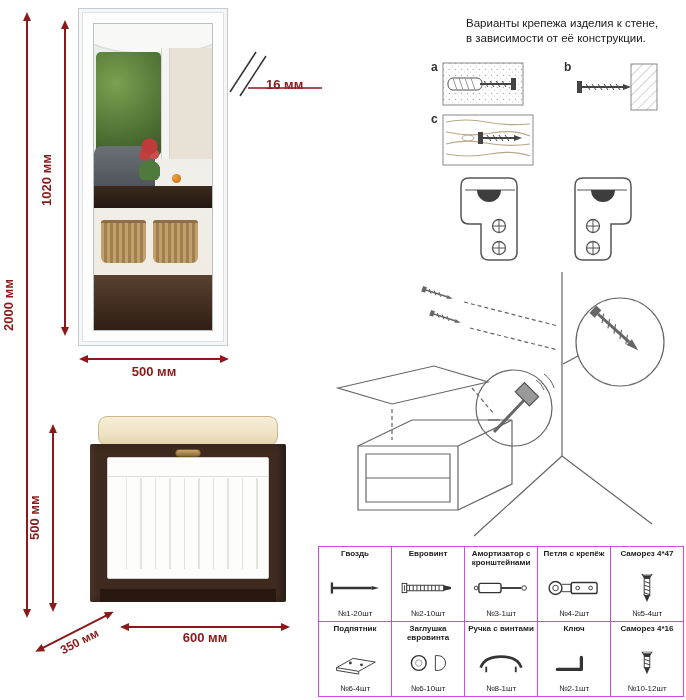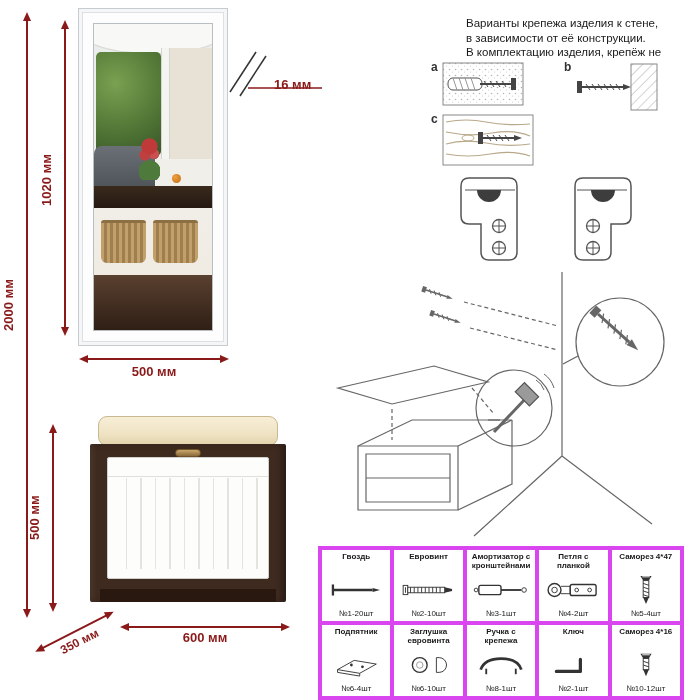--- a/index.html
+++ b/index.html
@@ -81,21 +81,21 @@
   .note{position:absolute;left:466px;top:16px;width:216px;font-size:11.5px;line-height:1.28;color:#1a1a1a;}
   .note div{white-space:nowrap;}
   .opt-label{position:absolute;font-weight:bold;font-size:12px;color:#333;}
   .opt-box{position:absolute;}
   .plate{position:absolute;}
   .plate.mirrored svg{transform:scaleX(-1);}
   .assembly{position:absolute;left:322px;top:268px;}
 
   
   .hw-table{position:absolute;left:318px;top:546px;width:366px;height:150px;border-collapse:collapse;table-layout:fixed;}
-  .hw-table td{border:4px solid #d946ef;width:20%;height:75px;padding:2px 2px 3px 2px;vertical-align:top;}
+  .hw-table td{border:1px solid #d946ef;width:20%;height:75px;padding:2px 2px 3px 2px;vertical-align:top;}
   .hw-cell-inner{display:flex;flex-direction:column;justify-content:space-between;align-items:center;height:100%;}
   .hw-name{font-size:8px;font-weight:bold;text-align:center;line-height:1.15;min-height:18px;}
   .hw-icon{flex:1;display:flex;align-items:center;justify-content:center;}
   .hw-qty{font-size:8px;text-align:center;}
 </style>
 </head>
 <body>
 
 <div id="page">
 
@@ -127,21 +127,21 @@
       <div class="refl refl-basket2"></div>
       <div class="refl refl-floor"></div>
     </div>
   </div>
 
   <svg class="thick-svg" width="100" height="58" viewBox="0 0 100 58">
     <path d="M6,50 L32,10" stroke="#333" stroke-width="1.5" fill="none"></path>
     <path d="M16,54 L42,14" stroke="#333" stroke-width="1.5" fill="none"></path>
     <path d="M24,46 L98,46" stroke="#8a1a1a" stroke-width="1.5" fill="none"></path>
   </svg>
-  <div class="dim-label" style="left:274px;top:77px;text-align:center;">16 мм</div>
+  <div class="dim-label" style="left:266px;top:77px;text-align:center;">16 мм</div>
 
   <div class="dim dim-h" style="left:79px;top:352px;width:150px;">
     <span class="bar"></span>
       <span class="ah-l"></span>
       <span class="ah-r"></span>
   </div>
   <div class="dim-label hlabel" style="left:79px;top:364px;width:150px;">500 мм</div>
 
   <div class="dim dim-v" style="left:46px;top:424px;height:188px;">
     <span class="bar"></span>
@@ -171,21 +171,20 @@
   <div class="dim dim-h" style="left:120px;top:620px;width:170px;">
     <span class="bar"></span>
       <span class="ah-l"></span>
       <span class="ah-r"></span>
   </div>
   <div class="dim-label hlabel" style="left:120px;top:630px;width:170px;text-align:center;">600 мм</div>
 
   <div class="note">
     <div>Варианты крепежа изделия к стене,</div>
     <div>в зависимости от её конструкции.</div>
-    <div>В комплектацию изделия, крепёж не</div>
   </div>
 
   <div class="opt-label" style="left:431px;top:60px;">a</div>
   <div class="opt-box" style="left:442px;top:62px;">
     <svg width="82" height="44" viewBox="0 0 82 44">
       <defs>
         <pattern id="pa" width="6" height="6" patternUnits="userSpaceOnUse">
           <circle cx="1.5" cy="1.5" r="0.8" fill="#b5b5b5"></circle>
             <circle cx="4.5" cy="4" r="0.6" fill="#c8c8c8"></circle>
         </pattern>
@@ -348,21 +347,21 @@
                   <rect x="6" y="8" width="24" height="10" rx="2" fill="#fff" stroke="#333" stroke-width="1.5"></rect>
                   <line x1="30" y1="13" x2="52" y2="13" stroke="#333" stroke-width="2"></line>
                   <circle cx="55" cy="13" r="2.5" fill="none" stroke="#333"></circle>
                 </svg>
         </div>
         <div class="hw-qty">№3-1шт</div>
       </div>
           </td>
       <td>
             <div class="hw-cell-inner">
-        <div class="hw-name">Петля с планкой</div>
+        <div class="hw-name">Петля с крепёж</div>
         <div class="hw-icon">
           <svg width="58" height="24" viewBox="0 0 60 26">
                   <circle cx="10" cy="13" r="7" fill="none" stroke="#333" stroke-width="1.5"></circle>
                   <circle cx="10" cy="13" r="3" fill="none" stroke="#333"></circle>
                   <path d="M17,9 h10 v8 h-10" fill="none" stroke="#333"></path>
                   <rect x="27" y="7" width="28" height="12" rx="2" fill="none" stroke="#333" stroke-width="1.5"></rect>
                   <circle cx="34" cy="13" r="2" fill="none" stroke="#333"></circle>
                   <circle cx="48" cy="13" r="2" fill="none" stroke="#333"></circle>
                 </svg>
         </div>
@@ -408,21 +407,21 @@
                   <circle cx="20" cy="13" r="8" fill="#fff" stroke="#333" stroke-width="1.5"></circle>
                   <circle cx="20" cy="13" r="3.5" fill="none" stroke="#999"></circle>
                   <path d="M38,5 h3 a8,8 0 0 1 0,16 h-3 z" fill="#fff" stroke="#333"></path>
                 </svg>
         </div>
         <div class="hw-qty">№6-10шт</div>
       </div>
           </td>
       <td>
             <div class="hw-cell-inner">
-        <div class="hw-name">Ручка с крепежа</div>
+        <div class="hw-name">Ручка с винтами</div>
         <div class="hw-icon">
           <svg width="58" height="24" viewBox="0 0 60 26">
                   <path d="M8,18 q4,-12 22,-12 q18,0 22,12" fill="none" stroke="#333" stroke-width="3"></path>
                   <line x1="14" y1="17" x2="14" y2="23" stroke="#333" stroke-width="2"></line>
                   <line x1="46" y1="17" x2="46" y2="23" stroke="#333" stroke-width="2"></line>
                 </svg>
         </div>
         <div class="hw-qty">№8-1шт</div>
       </div>
           </td>

